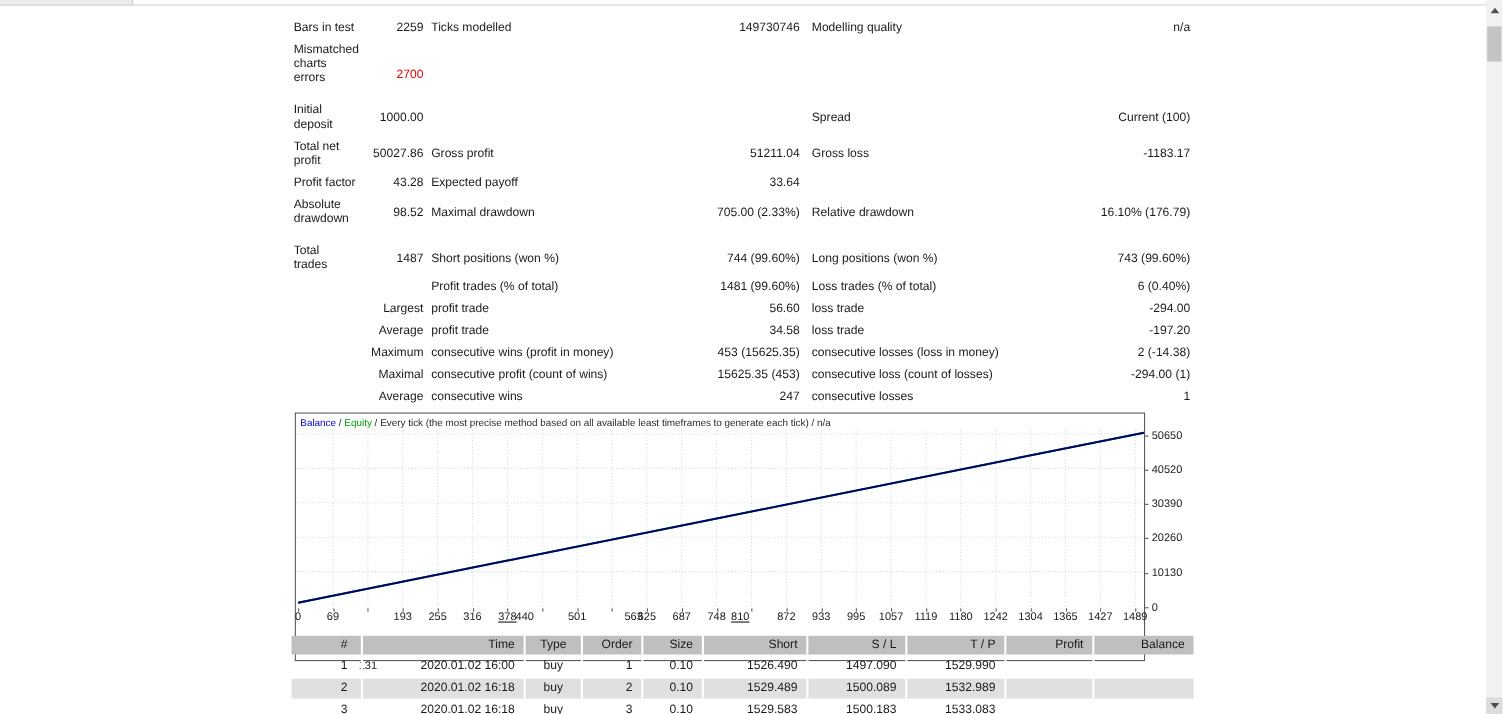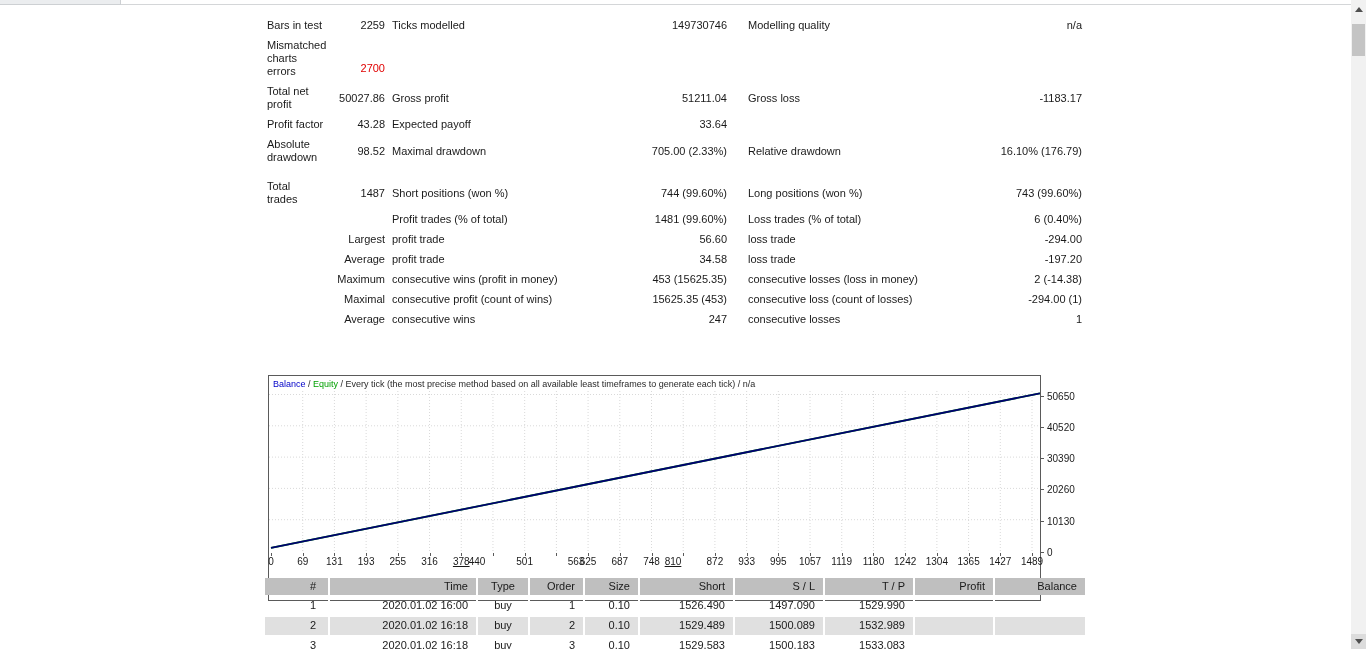--- a/index.html
+++ b/index.html
@@ -24,21 +24,21 @@
   
   #stats { position:absolute; left:267px; top:19px; width:815px; }
   .stat-row { display:grid; grid-template-columns:64px 54px 250px 92px 260px 95px;
     align-items:center; margin-bottom:7px; }
   .stat-row.gap-lg { margin-top:16px; }
   .stat-cell { font-size:11px; line-height:13px; }
   .lab1 { white-space:pre-line; }
   .val1 { text-align:right; }
   .lab2 { padding-left:7px; }
   .val2 { text-align:right; }
-  .lab3 { padding-left:21px; }
+  .lab3 { padding-left:11px; }
   .val3 { text-align:right; }
   .red { color:#e00000; font-weight:normal;margin-top:20px; }
 
   
   #chart-wrap { position:absolute; left:268px; top:375px; width:813px; height:200px; }
   .chart-box { position:absolute; left:0; top:0; width:773px; height:226px;
     border:1px solid #5a5a5a; background:#ffffff; }
   .legend { height:15px; padding:2px 0 0 4px; font-size:9px; line-height:12px; white-space:nowrap; color:#2a2a2a; }
   .lg-balance { color:#0000c8; }
   .lg-equity { color:#00a000; }
@@ -78,20 +78,29 @@
     </div>
     <div class="stat-row">
       <div class="stat-cell lab1">Mismatched
 charts
 errors</div>
       <div class="stat-cell val1 red">2700</div>
       <div class="stat-cell lab2"></div>
       <div class="stat-cell val2"></div>
       <div class="stat-cell lab3"></div>
       <div class="stat-cell val3"></div>
+    </div>
+    <div class="stat-row gap-lg">
+      <div class="stat-cell lab1">Initial
+deposit</div>
+      <div class="stat-cell val1">1000.00</div>
+      <div class="stat-cell lab2"></div>
+      <div class="stat-cell val2"></div>
+      <div class="stat-cell lab3">Spread</div>
+      <div class="stat-cell val3">Current (100)</div>
     </div>
     <div class="stat-row">
       <div class="stat-cell lab1">Total net
 profit</div>
       <div class="stat-cell val1">50027.86</div>
       <div class="stat-cell lab2">Gross profit</div>
       <div class="stat-cell val2">51211.04</div>
       <div class="stat-cell lab3">Gross loss</div>
       <div class="stat-cell val3">-1183.17</div>
     </div>
@@ -206,21 +215,21 @@
         <line x1="0" y1="3.5" x2="771" y2="3.5" stroke="#d9d9d9" stroke-width="1" stroke-dasharray="1,2"></line>
         <polyline points="2.0,156.9 771.0,2.3" fill="none" stroke="#00a000" stroke-width="1.8"></polyline>
         <polyline points="2.0,156.9 771.0,2.3" fill="none" stroke="#000070" stroke-width="1.8"></polyline>
       </svg>
   </div>
   <div id="axis-labels">
       <span class="x-label" style="left: 3px;">0</span>
       <div class="tickx" style="left: 3px;"></div>
       <span class="x-label" style="left: 34.7083px;">69</span>
       <div class="tickx" style="left: 34.7083px;"></div>
-      <span class="x-label" style="left: 66.4167px;">131</span>
+      <span class="x-label" style="left: 66.4167px; margin-top: 44px;">131</span>
       <div class="tickx" style="left: 66.4167px;"></div>
       <span class="x-label" style="left: 98.125px;">193</span>
       <div class="tickx" style="left: 98.125px;"></div>
       <span class="x-label" style="left: 129.833px;">255</span>
       <div class="tickx" style="left: 129.833px;"></div>
       <span class="x-label" style="left: 161.542px;">316</span>
       <div class="tickx" style="left: 161.542px;"></div>
       <span class="x-label" style="left: 193.25px; text-decoration: underline;">378</span>
       <div class="tickx" style="left: 193.25px;"></div>
       <span class="x-label" style="left: 209px;">440</span>

